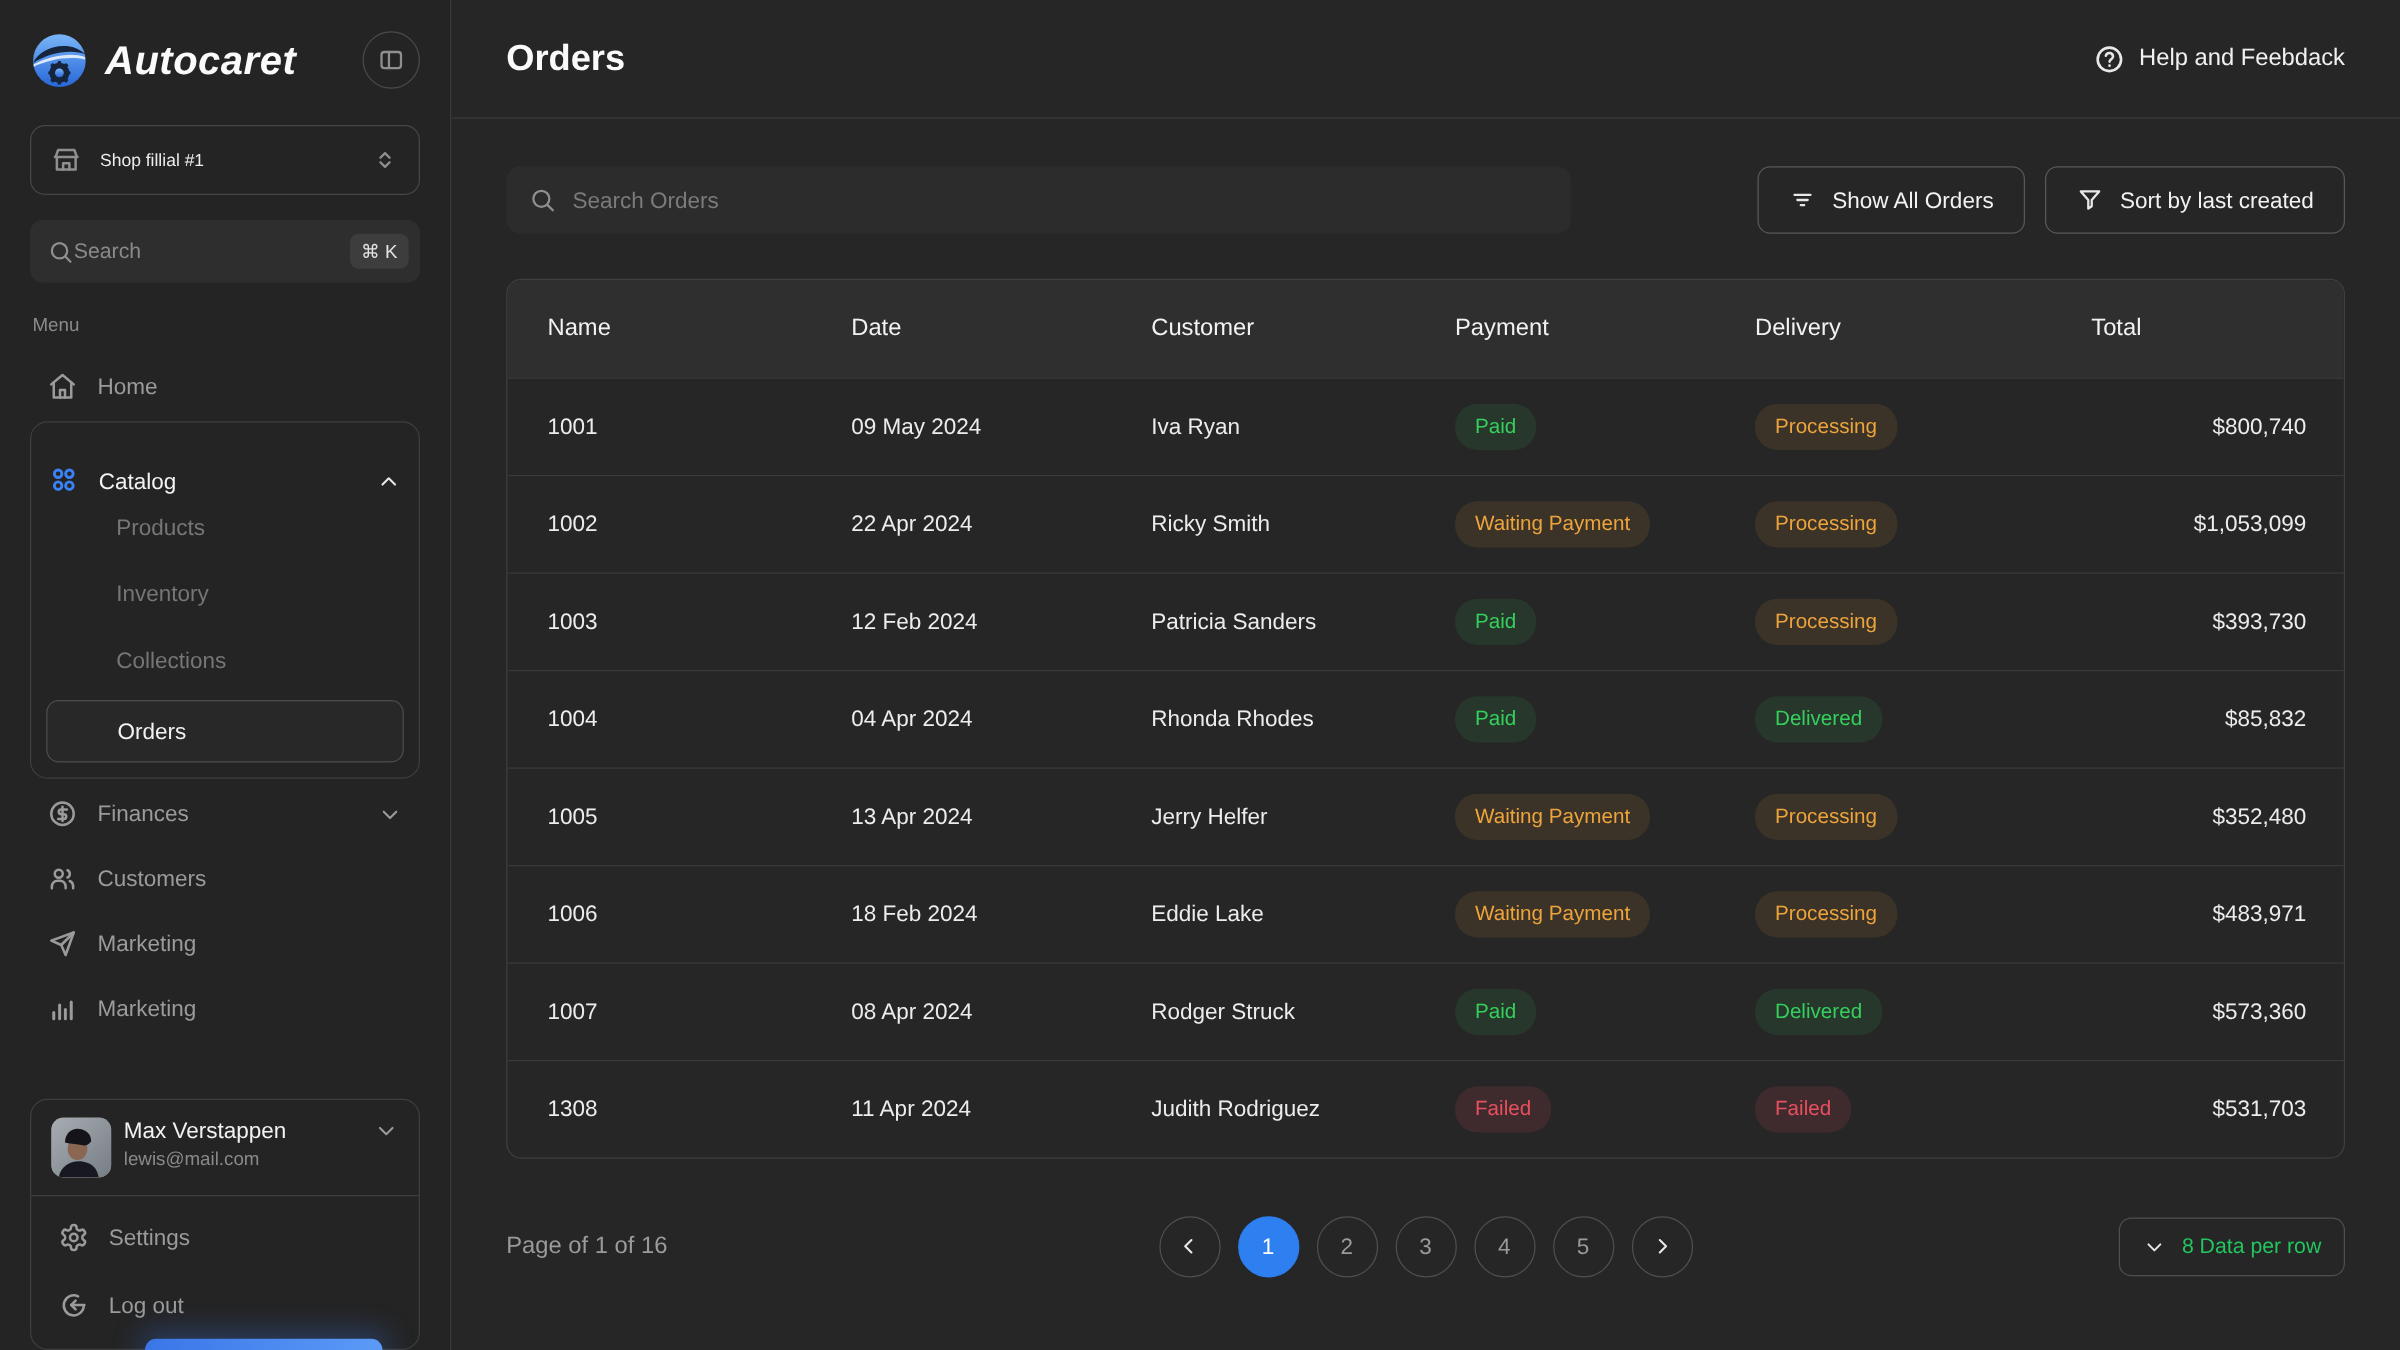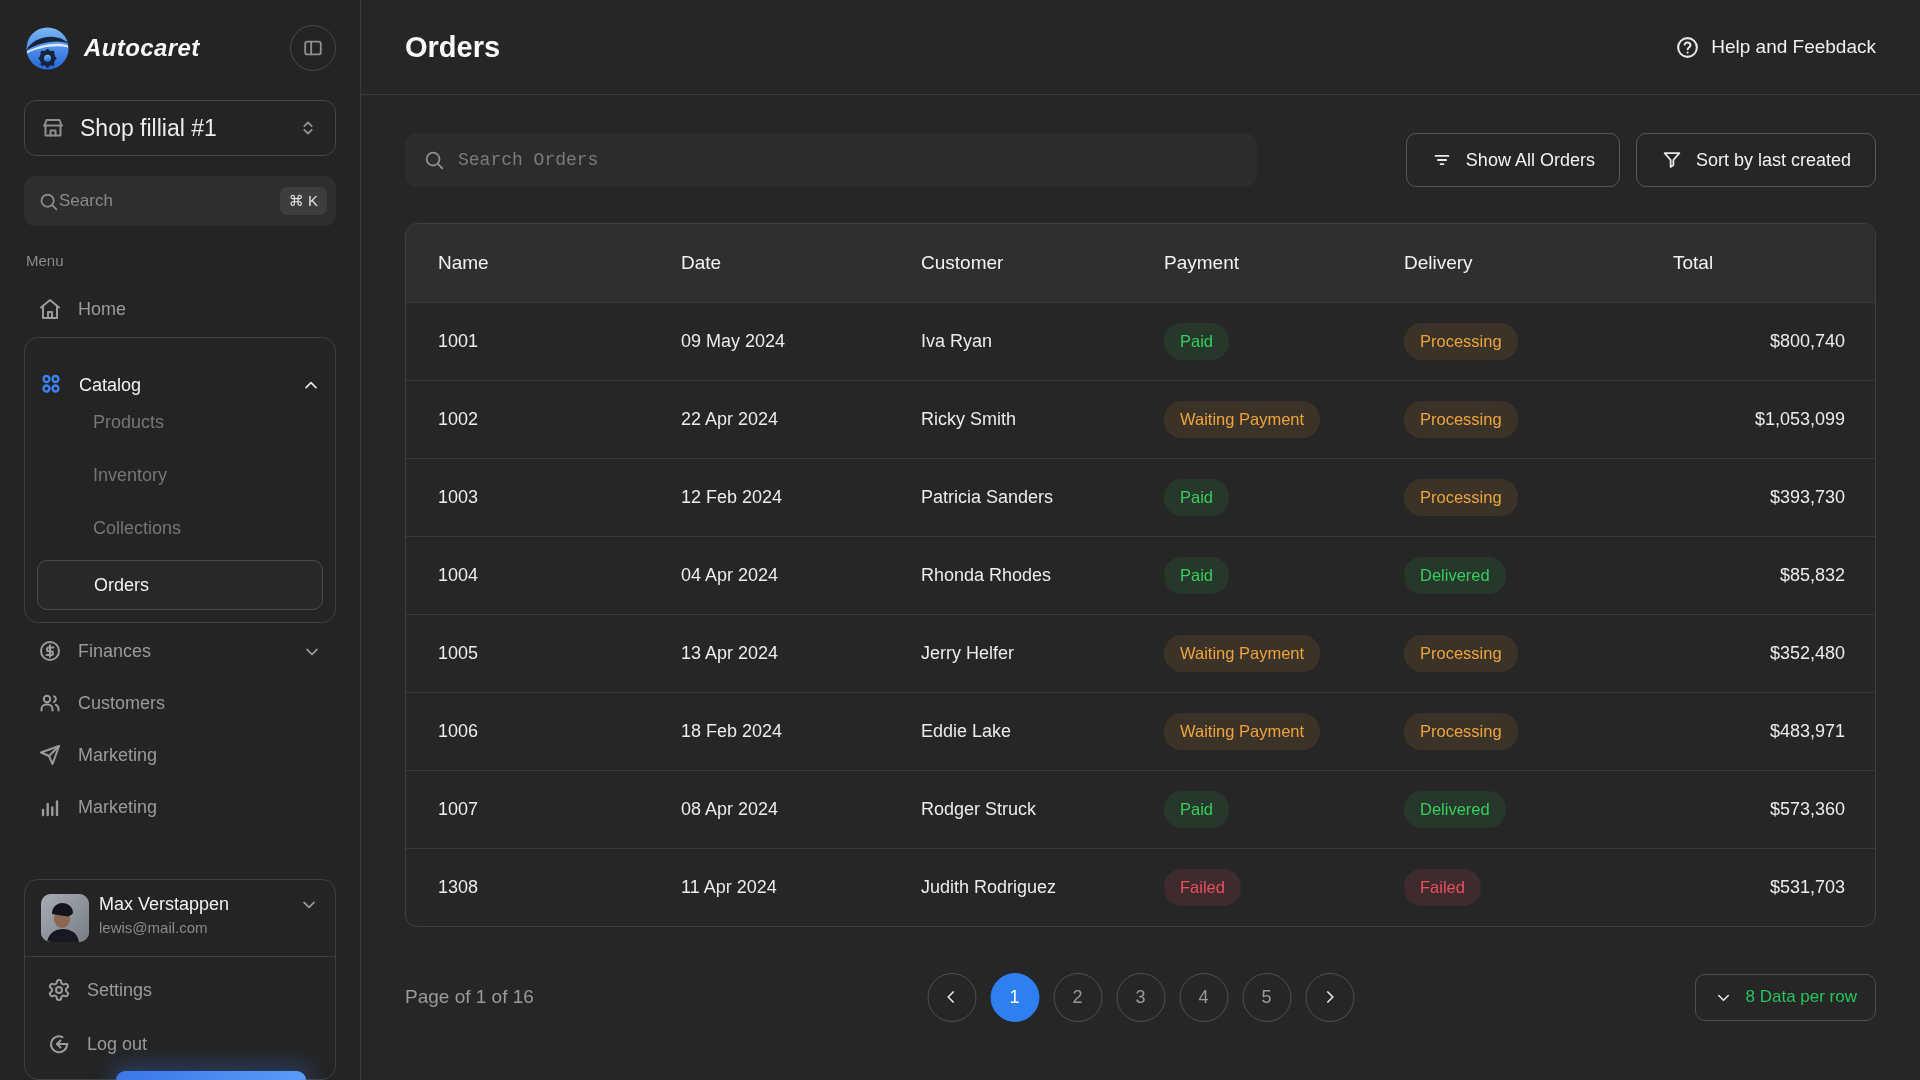--- a/index.html
+++ b/index.html
@@ -5,25 +5,25 @@
   *{box-sizing:border-box;margin:0;padding:0}
   html,body{width:1920px;height:1080px;overflow:hidden}
   body{background:#262626;color:#ececec;font-family:"Liberation Sans","DejaVu Sans",sans-serif}
   .app{display:flex;width:1920px;height:1080px}
 
   
   .sidebar{width:361px;min-width:361px;height:100%;background:#242424;border-right:1px solid #3a3a3a;
            padding:20px 24px 0;position:relative;display:flex;flex-direction:column}
   .logo-row{display:flex;align-items:center;gap:13px;height:56px;margin-bottom:24px}
   .logo{width:47px;height:47px;flex:none}
-  .brand{font-size:24px;font-weight:700;font-style:italic;letter-spacing:.4px;color:#fafafa}
+  .brand{font-size:32px;font-weight:700;font-style:italic;letter-spacing:.4px;color:#fafafa}
   .collapse-btn{margin-left:auto;width:46px;height:46px;border-radius:50%;border:1px solid #4a4a4a;
                 background:transparent;display:flex;align-items:center;justify-content:center;cursor:pointer}
   .shop-select{display:flex;align-items:center;gap:15px;height:56px;border:1px solid #474747;border-radius:12px;
-               background:transparent;padding:0 16px;margin-bottom:20px;color:#ececec;font-size:23px;width:100%;cursor:pointer}
+               background:transparent;padding:0 16px;margin-bottom:20px;color:#ececec;font-size:14px;width:100%;cursor:pointer}
   .shop-select .chev{margin-left:auto}
   .side-search{display:flex;align-items:center;gap:0;height:50px;background:#2e2e2e;border-radius:10px;
                padding:0 9px 0 14px;margin-bottom:26px;cursor:text}
   .side-search input{flex:1;min-width:0;background:none;border:none;outline:none;color:#e5e5e5;font-size:17px;font-family:inherit}
   .side-search input::placeholder{color:#8a8a8a}
   .kbd{background:#3d3d3d;border-radius:7px;padding:5px 9px;font-size:15px;color:#e3e3e3;white-space:nowrap}
   .menu-label{color:#8a8a8a;font-size:15px;margin:0 0 14px 2px}
   .nav-item{display:flex;align-items:center;gap:16px;height:52px;padding:0 14px;border-radius:10px;
             color:#9b9b9b;font-size:18px;background:transparent;border:none;width:100%;text-align:left;cursor:pointer;font-family:inherit}
   .nav-item .chev{margin-left:auto}
@@ -51,21 +51,21 @@
   
   .main{flex:1;display:flex;flex-direction:column;background:#262626}
   .topbar{height:95px;min-height:95px;border-bottom:1px solid #3a3a3a;display:flex;align-items:center;padding:0 44px}
   .page-title{font-size:29px;font-weight:600;color:#fafafa}
   .help-btn{margin-left:auto;display:flex;align-items:center;gap:11px;background:none;border:none;
             color:#f0f0f0;font-size:19px;cursor:pointer;font-family:inherit}
   .content{padding:38px 44px 0;flex:1;display:flex;flex-direction:column}
   .toolbar{display:flex;align-items:center;margin-bottom:36px}
   .search-orders{width:852px;height:54px;background:#2c2c2c;border-radius:12px;display:flex;align-items:center;
                  gap:13px;padding:0 18px;cursor:text}
-  .search-orders input{flex:1;background:none;border:none;outline:none;font-size:18px;color:#e5e5e5;font-family:Liberation Mono, monospace}
+  .search-orders input{flex:1;background:none;border:none;outline:none;font-size:18px;color:#e5e5e5;font-family:Liberation Sans, sans-serif}
   .search-orders input::placeholder{color:#7b7b7b}
   .toolbar-spacer{flex:1}
   .tool-btn{height:54px;border:1px solid #585858;border-radius:10px;background:transparent;color:#f2f2f2;
             font-size:18px;display:flex;align-items:center;gap:13px;padding:0 24px;cursor:pointer;font-family:inherit;white-space:nowrap}
   .tool-btn + .tool-btn{margin-left:16px}
 
   .table{border:1px solid #3f3f3f;border-radius:12px;overflow:hidden}
   .thead,.tr{display:grid;grid-template-columns:243px 240px 243px 240px 269px 1fr;align-items:center;
              padding:0 30px 0 32px;height:78px}
   .thead{background:#2f2f2f;font-size:19px;color:#f2f2f2}

